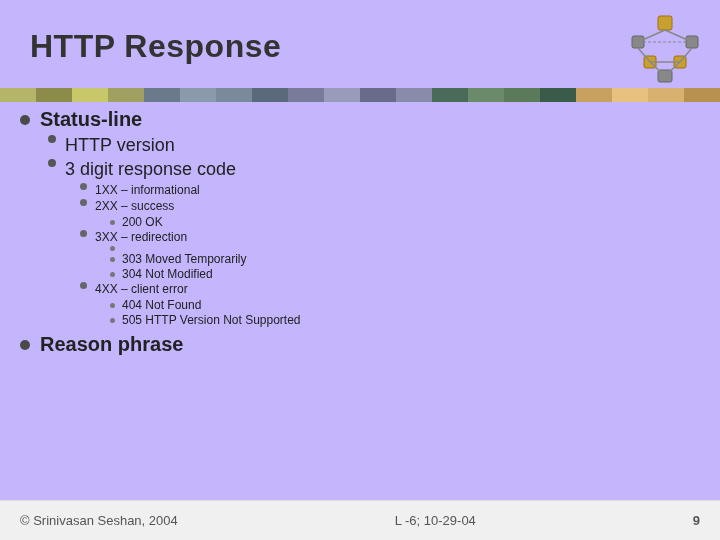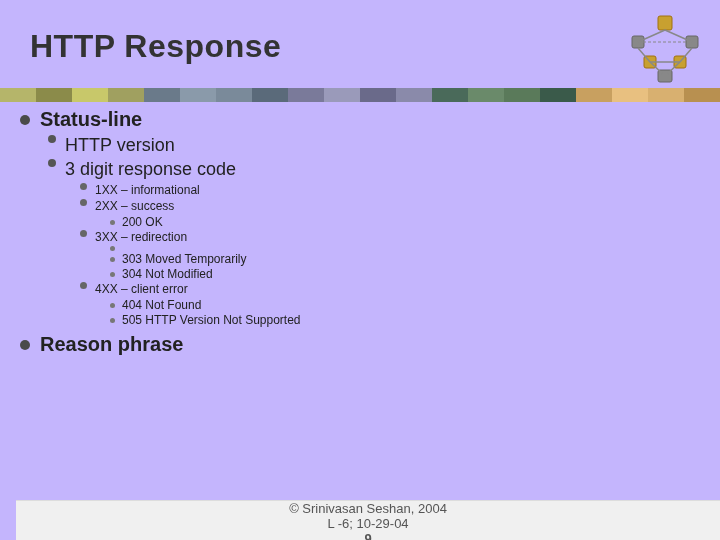--- a/index.html
+++ b/index.html
@@ -134,30 +134,29 @@
       background: #777;
       border-radius: 50%;
       margin-right: 7px;
       flex-shrink: 0;
     }
 
     
     .footer {
       position: absolute;
       bottom: 0;
-      left: 16px;
+      left: 0;
       right: 0;
       height: 40px;
       background: #f0f0f0;
       display: flex;
       align-items: center;
       justify-content: space-between;
-      padding: 0 28px;
+      padding: 0 20px;
       border-top: 1px solid #ddd;
-      flex-direction: column;
     }
 
     .footer-left {
       font-size: 13px;
       color: #555;
     }
 
     .footer-center {
       font-size: 13px;
       color: #555;

